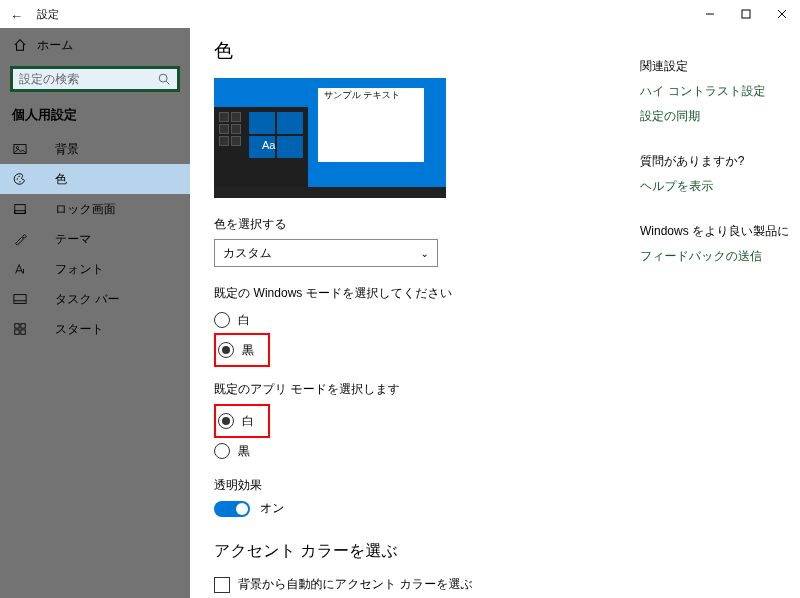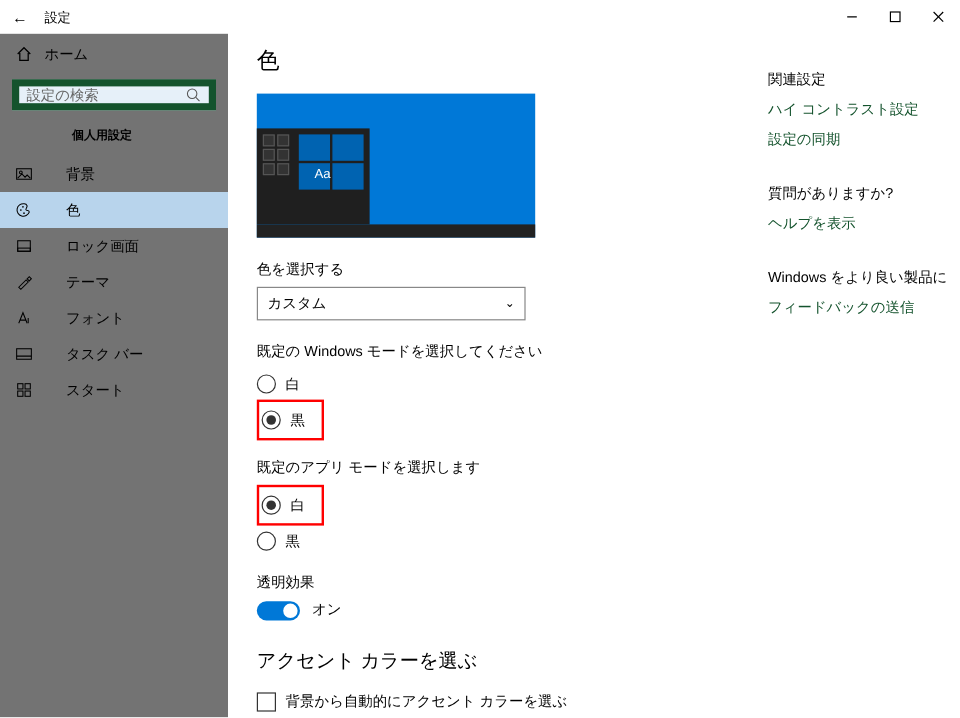--- a/index.html
+++ b/index.html
@@ -8,23 +8,23 @@
 .titlebar { height: 28px; display: flex; align-items: center; justify-content: space-between; }
 .titlebar-left { display: flex; align-items: center; gap: 14px; padding-left: 10px; }
 .back-btn { font-size: 13px; cursor: default; }
 .title-text { font-size: 11px; }
 .win-controls { display: flex; }
 .win-controls div { width: 36px; height: 28px; display: flex; align-items: center; justify-content: center; font-size: 11px; }
 .body { flex: 1; display: flex; overflow: hidden; }
 .sidebar { width: 190px; background: #737373; padding-top: 2px; display: flex; flex-direction: column; }
 .side-home { display: flex; align-items: center; gap: 10px; height: 30px; padding-left: 12px; font-size: 12px; }
 .search-wrap { padding: 6px 10px 8px 10px; }
-.search { height: 26px; border: 6px solid #14532d; background: #e6f0f9; display: flex; align-items: center; padding: 0 6px; color: #666; justify-content: space-between; }
+.search { height: 26px; border: 3px solid #14532d; background: #e6f0f9; display: flex; align-items: center; padding: 0 6px; color: #666; justify-content: space-between; }
 .search span { font-size: 12px; }
-.section-hdr { padding: 6px 12px 10px 12px; font-weight: bold; font-size: 10px; margin-left: 48px; }
+.section-hdr { padding: 6px 12px 10px 12px; font-weight: bold; font-size: 13px; }
 .nav-item { display: flex; align-items: center; gap: 28px; height: 30px; padding-left: 12px; font-size: 12px; cursor: default; }
 .nav-item.sel { background: #b8d4ec; }
 .nav-icon { width: 15px; height: 15px; display: inline-flex; align-items: center; justify-content: center; font-size: 12px; }
 .main { flex: 1; display: flex; overflow: hidden; }
 .content { flex: 1; padding: 10px 24px 0 24px; overflow-y: auto; }
 .page-title { font-size: 19px; font-weight: 400; margin-bottom: 14px; }
 .preview { width: 232px; height: 120px; background: #0078d7; position: relative; margin-bottom: 18px; }
 .preview-taskbar { position: absolute; bottom: 0; left: 0; right: 0; height: 11px; background: #222; }
 .preview-start { position: absolute; bottom: 11px; left: 0; width: 94px; height: 80px; background: #1f1f1f; }
 .preview-start .row { display: flex; }
@@ -201,20 +201,23 @@
                     <div class="tile small blue" style="width:26px;height:22px;"></div>
                   </div>
                 <div class="row">
                     <div class="tile small blue" style="width:26px;height:22px;"></div>
                     <div class="tile small blue" style="width:26px;height:22px;"></div>
                   </div>
               </div>
             </div>
             <div class="aa">Aa</div>
           </div>
+          <div class="preview-win">
+            <div class="preview-win-title">サンプル テキスト</div>
+          </div>
           <div class="preview-taskbar"></div>
         </div>
 
         <div class="field-label">色を選択する</div>
         <div class="select">
           <span>カスタム</span>
           <span class="chev">⌄</span>
         </div>
 
         <div class="group">

